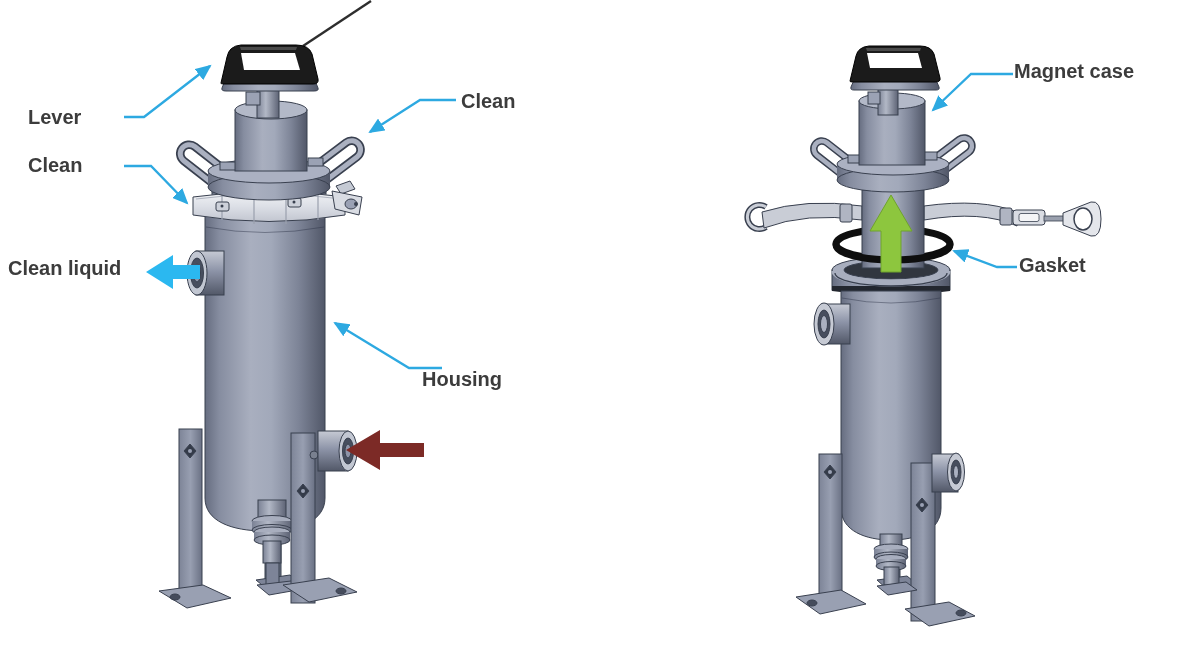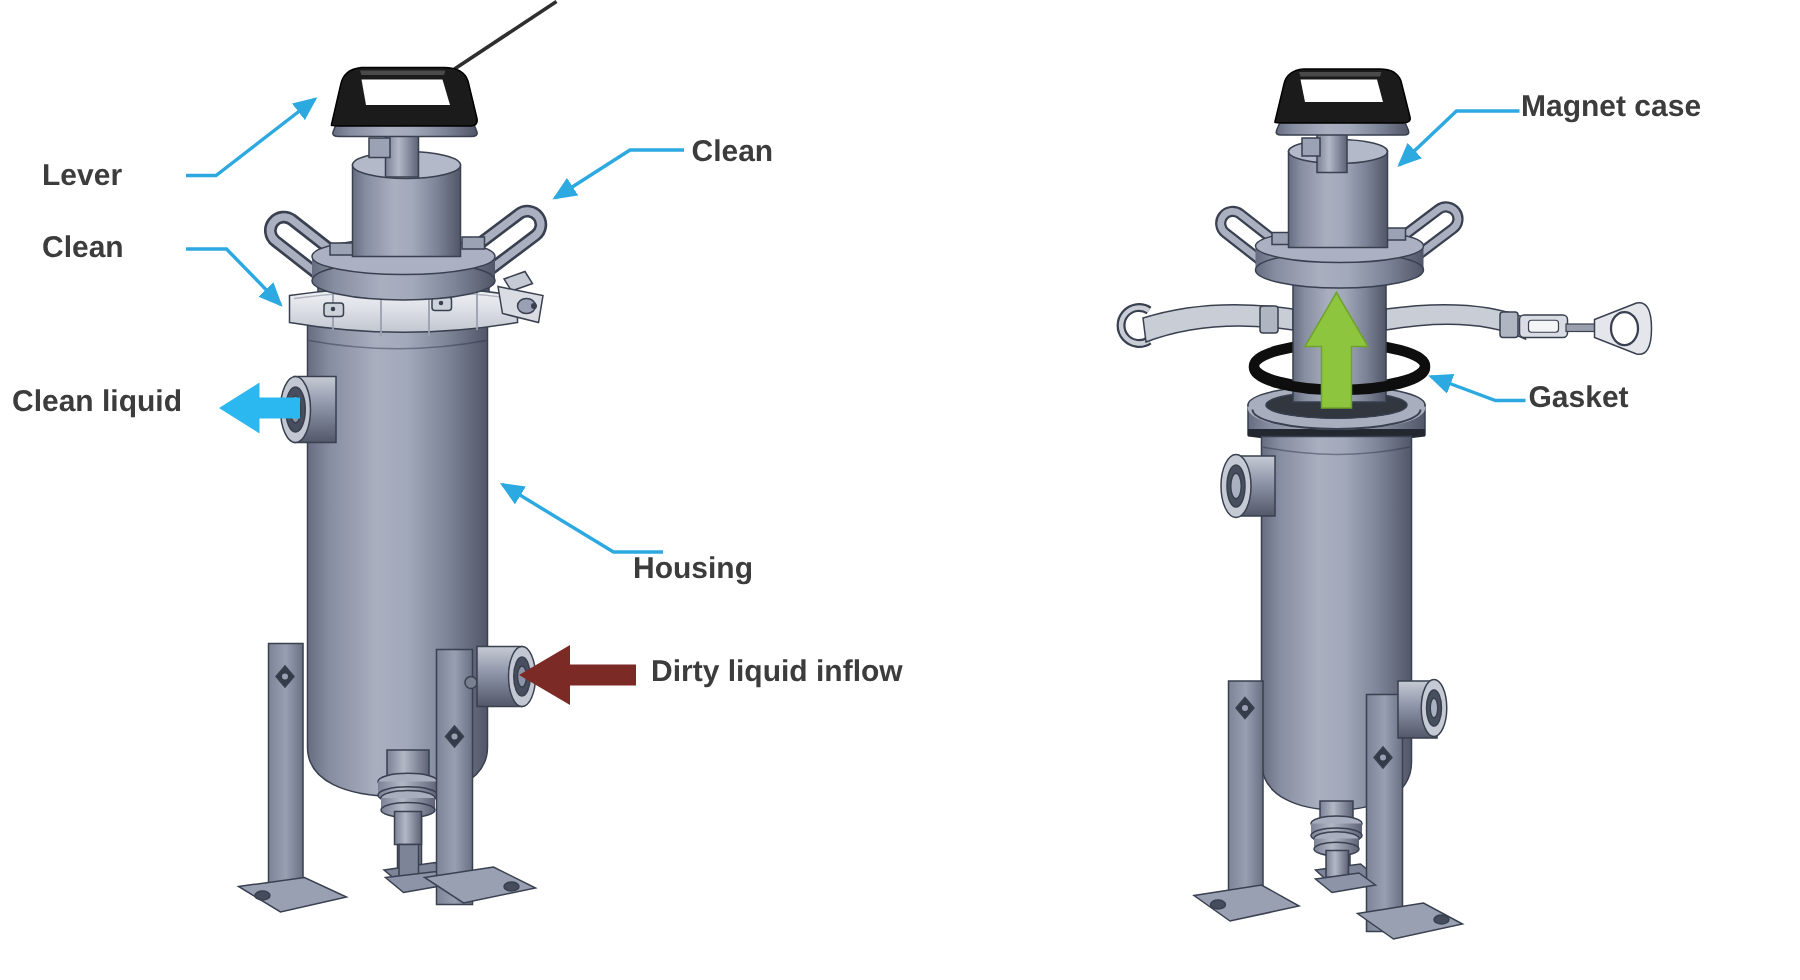--- a/index.html
+++ b/index.html
@@ -307,17 +307,16 @@
     <path stroke="none" d="M146,272 L173,255 L173,265 L200,265 L200,279 L173,279 L173,289 Z" fill="#2bb8f0"></path>
     <path stroke="none" d="M346,450 L380,430 L380,443 L424,443 L424,457 L380,457 L380,470 Z" fill="#7c2a26"></path>
   </g>
 </svg>
 
 <div class="lbl right" style="left:28px;top:106px;width:92px;">Lever</div>
 <div class="lbl right" style="left:28px;top:154px;width:92px;">Clean</div>
 <div class="lbl right" style="left:8px;top:257px;width:132px;">Clean liquid</div>
 <div class="lbl" style="left:461px;top:90px;">Clean</div>
 <div class="lbl regular" style="left:422px;top:356px;margin-top:12px;">Housing</div>
-<div class="lbl" style="left:434px;top:437px;">Dirty liquid inflow</div>
 <div class="lbl" style="left:1014px;top:60px;">Magnet case</div>
 <div class="lbl regular" style="left:1019px;top:254px;">Gasket</div>
 
 </div>
 
 </body></html>

